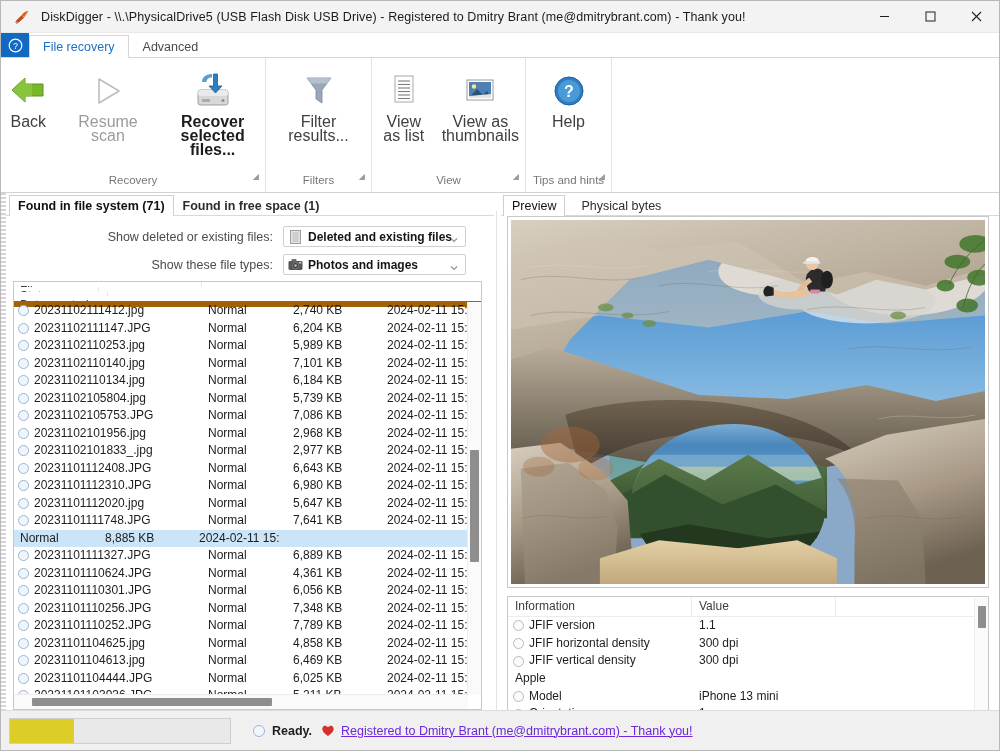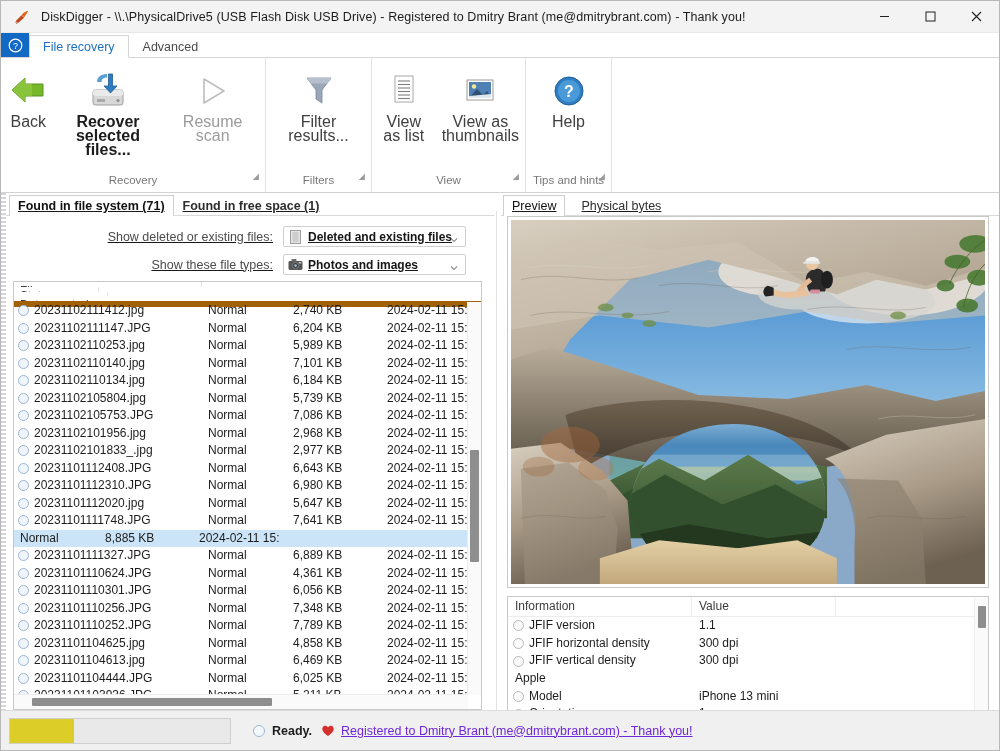--- a/index.html
+++ b/index.html
@@ -61,21 +61,21 @@
     display:flex;flex-direction:column;align-items:center;justify-content:flex-start;
     cursor:pointer;padding:4px 6px 0 6px;border-radius:3px;text-align:center;
   }
   .rbtn.disabled{cursor:default;}
   .rbtn .ico{height:42px;display:flex;align-items:center;justify-content:center;margin-bottom:3px;}
   .rbtn .lbl{font-size:16px;color:#404040;line-height:14px;max-width:86px;}
   .rbtn.primary .lbl{font-weight:bold;color:#1c1c1c;}
   .rbtn.disabled .lbl{color:#9b9b9b;}
 
   
-  .main{display:flex;height:529px;background:#be185d;position:relative;text-decoration:underline;}
+  .main{display:flex;height:529px;background:#be185d;position:relative;}
   .leftpane{width:493px;position:relative;box-sizing:border-box;background:#fff;}
   .splitter{width:7px;background:#fff;position:relative;cursor:col-resize;}
   .splitter:after{content:"";position:absolute;left:2px;top:18px;bottom:8px;width:1px;background:#e2e2e2;}
   .rightpane{flex:1;position:relative;box-sizing:border-box;background:#fff;}
 
   
   .edgestrip{position:absolute;left:0;top:0;width:5px;height:529px;
     background:repeating-linear-gradient(to bottom,#c9c4cf 0px,#c9c4cf 2px,#ffffff 2px,#ffffff 4px);
     opacity:.75;}
 
@@ -218,41 +218,41 @@
         <div class="rbtn">
           <div class="ico">
             <svg width="36" height="32" viewBox="0 0 36 32">
               <path d="M15 3 L2 15 L15 27 L15 21 L33 21 L33 9 L15 9 Z" fill="#76b82a" stroke="#5c9420" stroke-width="1" stroke-linejoin="round"></path>
               <path d="M15 3 L2 15 L15 27 L15 21 L22 21 L22 9 L15 9 Z" fill="#8dc63f" opacity="0.85"></path>
             </svg>
           </div>
           <div class="lbl">Back</div>
         </div>
 
+        <div class="rbtn disabled">
+          <div class="ico">
+            <svg width="34" height="32" viewBox="0 0 34 32">
+              <path d="M8 4 L28 16 L8 28 Z" fill="none" stroke="#bdbdbd" stroke-width="1.6" stroke-linejoin="round"></path>
+            </svg>
+          </div>
+          <div class="lbl">Resume scan</div>
+        </div>
+
         <div class="rbtn primary">
           <div class="ico">
             <svg width="40" height="38" viewBox="0 0 40 38">
               <rect x="5" y="18" width="30" height="15" rx="2.5" fill="#d8d8d8" stroke="#9d9d9d" stroke-width="1"></rect>
               <rect x="5" y="18" width="30" height="6" rx="2.5" fill="#eaeaea"></rect>
               <rect x="9" y="27" width="8" height="3" fill="#a9a9a9"></rect>
               <circle cx="30" cy="28.5" r="1.6" fill="#8f8f8f"></circle>
               <path d="M19 2 C12 2 9 6 9 10 L13.5 10 C13.5 7 15.5 5.5 19 5.5 Z" fill="#5a9fd4"></path>
               <path d="M20.5 2 L20.5 14 L16 14 L22.5 21 L29 14 L24.5 14 L24.5 2 Z" fill="#2e7dc0" stroke="#1f5e97" stroke-width="0.8" stroke-linejoin="round"></path>
             </svg>
           </div>
           <div class="lbl">Recover selected files...</div>
-        </div>
-
-        <div class="rbtn disabled">
-          <div class="ico">
-            <svg width="34" height="32" viewBox="0 0 34 32">
-              <path d="M8 4 L28 16 L8 28 Z" fill="none" stroke="#bdbdbd" stroke-width="1.6" stroke-linejoin="round"></path>
-            </svg>
-          </div>
-          <div class="lbl">Resume scan</div>
         </div>
       </div>
       <div class="rgroup-label">
         <span>Recovery</span>
         <span class="dialog-launcher">◢</span>
       </div>
     </div>
 
     <div class="rgroup" style="width:106px;">
       <div class="rgroup-items" style="justify-content:center;">

